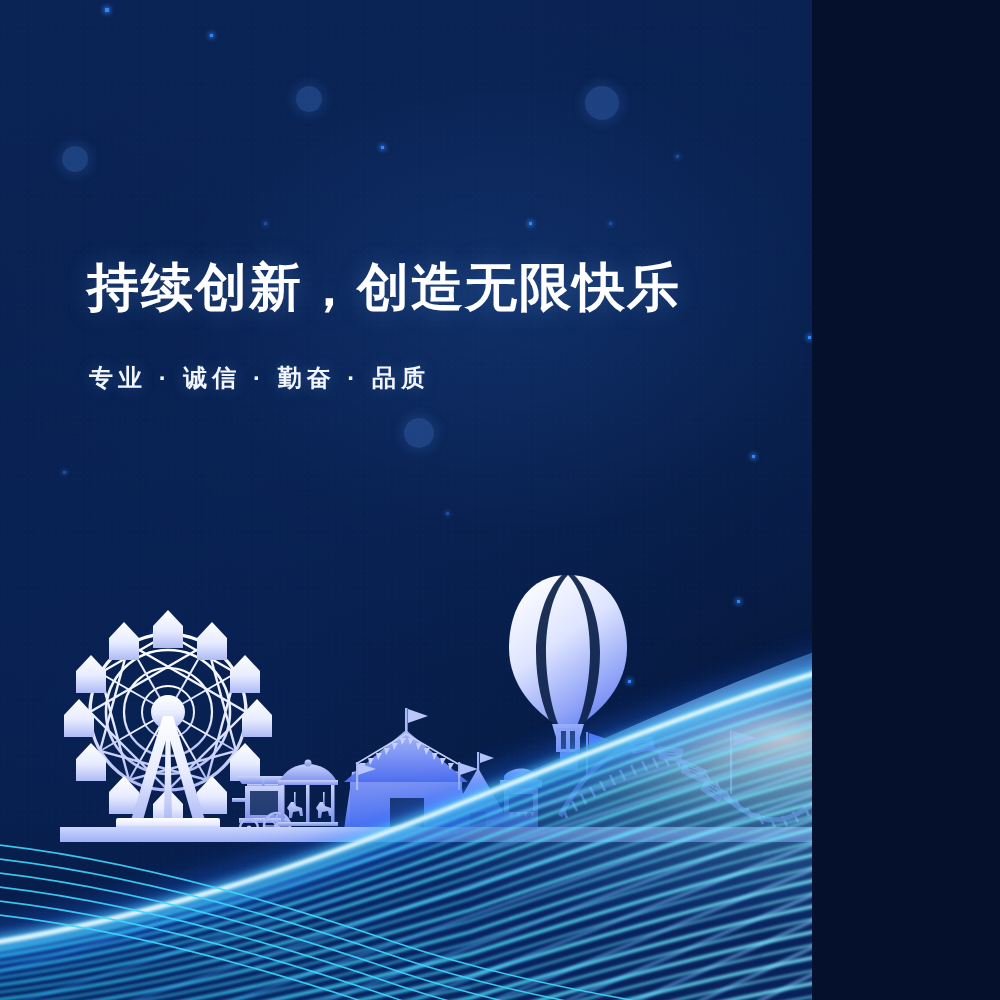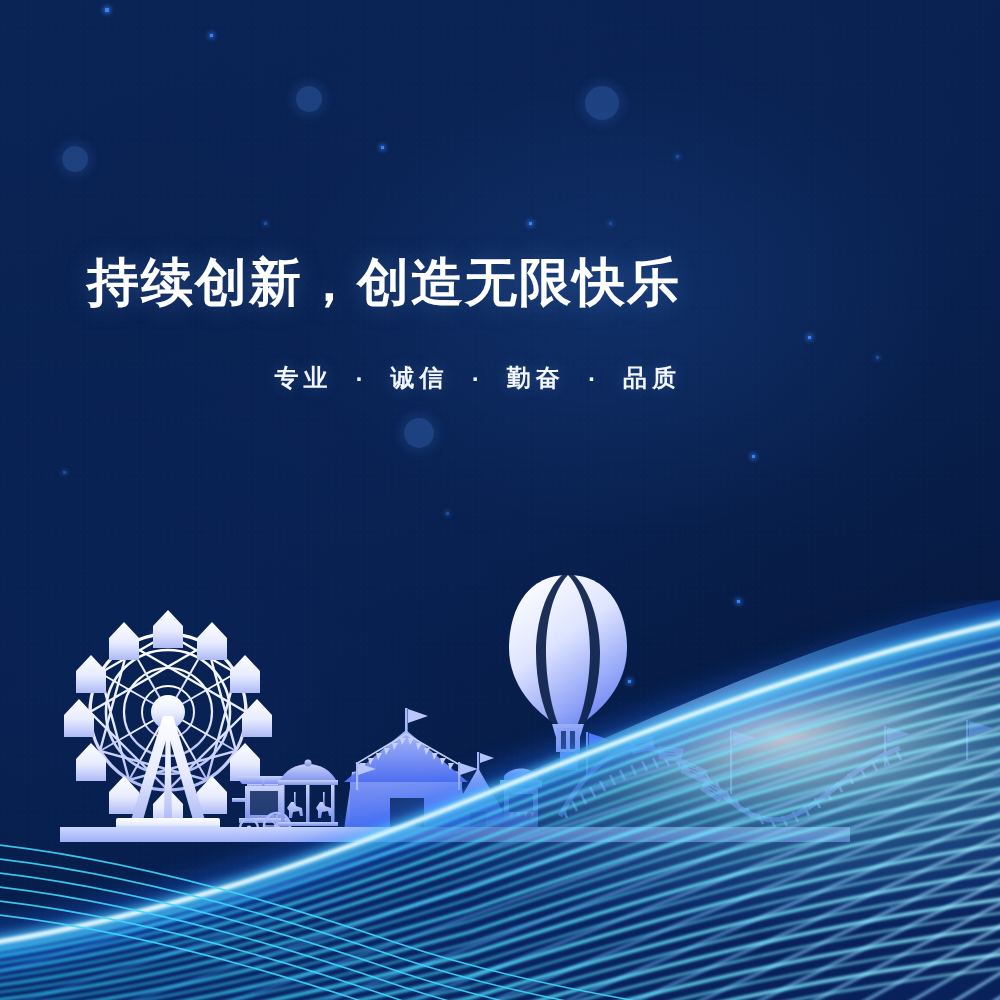--- a/index.html
+++ b/index.html
@@ -1,22 +1,22 @@
 <!DOCTYPE html>
 <html lang="zh"><head>
 <meta charset="utf-8">
 <title>持续创新，创造无限快乐</title>
 <style>
   html,body{margin:0;padding:0;background:#04102c;}
   *{box-sizing:border-box;}
   #poster{
     position:relative;
-    width:1000px;height:1000px;
+    width:812px;height:1000px;
     overflow:hidden;
-    font-family:Liberation Mono, monospace;
+    font-family:Liberation Sans, sans-serif;
     background:#07204f;
   }
   
   .sky{
     position:absolute;inset:0;
     background:
       radial-gradient(ellipse 720px 520px at 62% 30%, rgba(22,60,125,.55) 0%, rgba(12,38,90,.25) 45%, rgba(6,24,62,0) 72%),
       radial-gradient(ellipse 900px 700px at 18% 72%, rgba(10,40,100,.45) 0%, rgba(6,24,62,0) 70%),
       linear-gradient(160deg,#0a2456 0%,#08204e 38%,#061a42 70%,#051733 100%);
   }
@@ -36,21 +36,20 @@
   .copy{position:absolute;left:87px;top:258px;}
   .headline{
     margin:0;color:#ffffff;font-size:52px;font-weight:bold;
     letter-spacing:2px;line-height:1.12;white-space:nowrap;
     text-shadow:0 0 26px rgba(120,180,255,.28);
   }
   .subline{
     margin:46px 0 0 2px;color:#f2f6ff;font-size:24px;font-weight:bold;
     letter-spacing:5px;white-space:nowrap;
     text-shadow:0 0 16px rgba(120,180,255,.25);
-    text-align:right;
   }
 
   
   .park{position:absolute;left:0;top:520px;width:1000px;height:330px;}
   .park svg{display:block;}
 
   
   .wave{position:absolute;left:0;top:600px;width:1000px;height:400px;}
   .wave svg{display:block;}
 </style>

